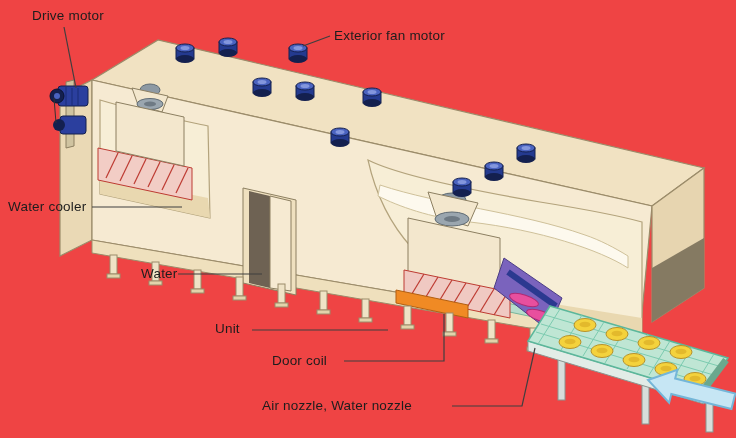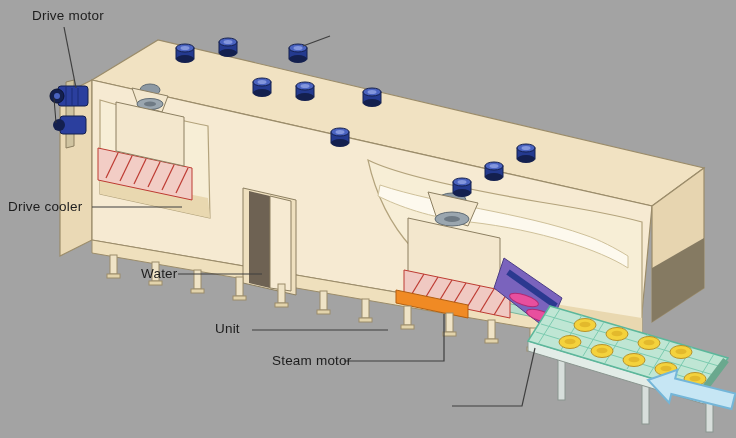--- a/index.html
+++ b/index.html
@@ -1,19 +1,19 @@
 <!DOCTYPE html>
 <html><head>
 <meta charset="utf-8">
 <style>
   html,body{margin:0;padding:0;background:#ffffff;}
   .stage{
     position:relative;
     width:736px;height:438px;
-    background:#a3a3a3;
+    background:#ef4444;
     font-family:"Liberation Sans", sans-serif;
     overflow:hidden;
   }
   .stage svg{position:absolute;left:0;top:0;}
   .lbl{
     position:absolute;
     font-size:13.5px;
     color:#1d1d1d;
     white-space:nowrap;
     letter-spacing:.2px;
@@ -208,18 +208,20 @@
     <polyline points="330,36 303,46"></polyline>
     <line x1="92" y1="207" x2="182" y2="207"></line>
     <line x1="178" y1="274" x2="262" y2="274"></line>
     <line x1="252" y1="330" x2="388" y2="330"></line>
     <polyline points="344,361 444,361 444,314"></polyline>
     <polyline points="452,406 522,406 535,348"></polyline>
   </g>
 </svg>
 
 <div class="lbl" style="left:32px;top:8px">Drive motor</div>
-<div class="lbl" style="left:8px;top:199px">Drive cooler</div>
+<div class="lbl" style="left:334px;top:28px">Exterior fan motor</div>
+<div class="lbl" style="left:8px;top:199px">Water cooler</div>
 <div class="lbl" style="left:141px;top:266px">Water</div>
 <div class="lbl" style="left:215px;top:321px">Unit</div>
-<div class="lbl" style="left:272px;top:353px">Steam motor</div>
+<div class="lbl" style="left:272px;top:353px">Door coil</div>
+<div class="lbl" style="left:262px;top:398px">Air nozzle, Water nozzle</div>
 
 </div>
 
 </body></html>

